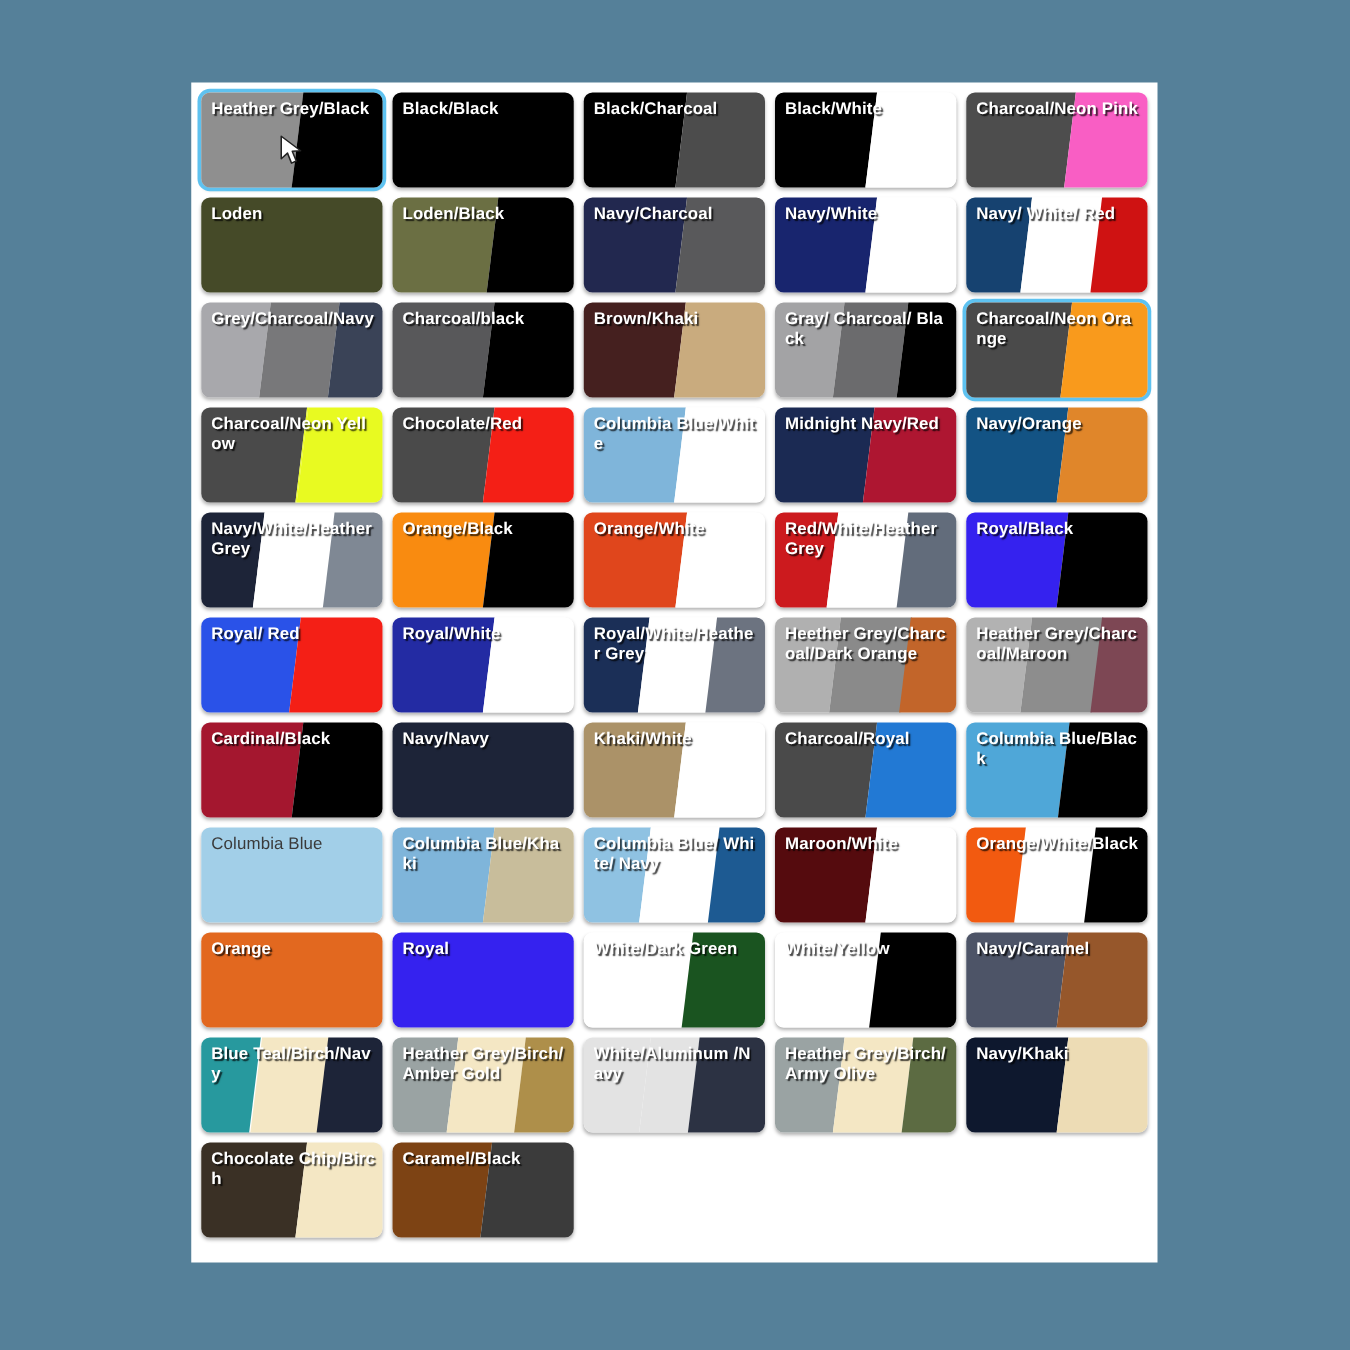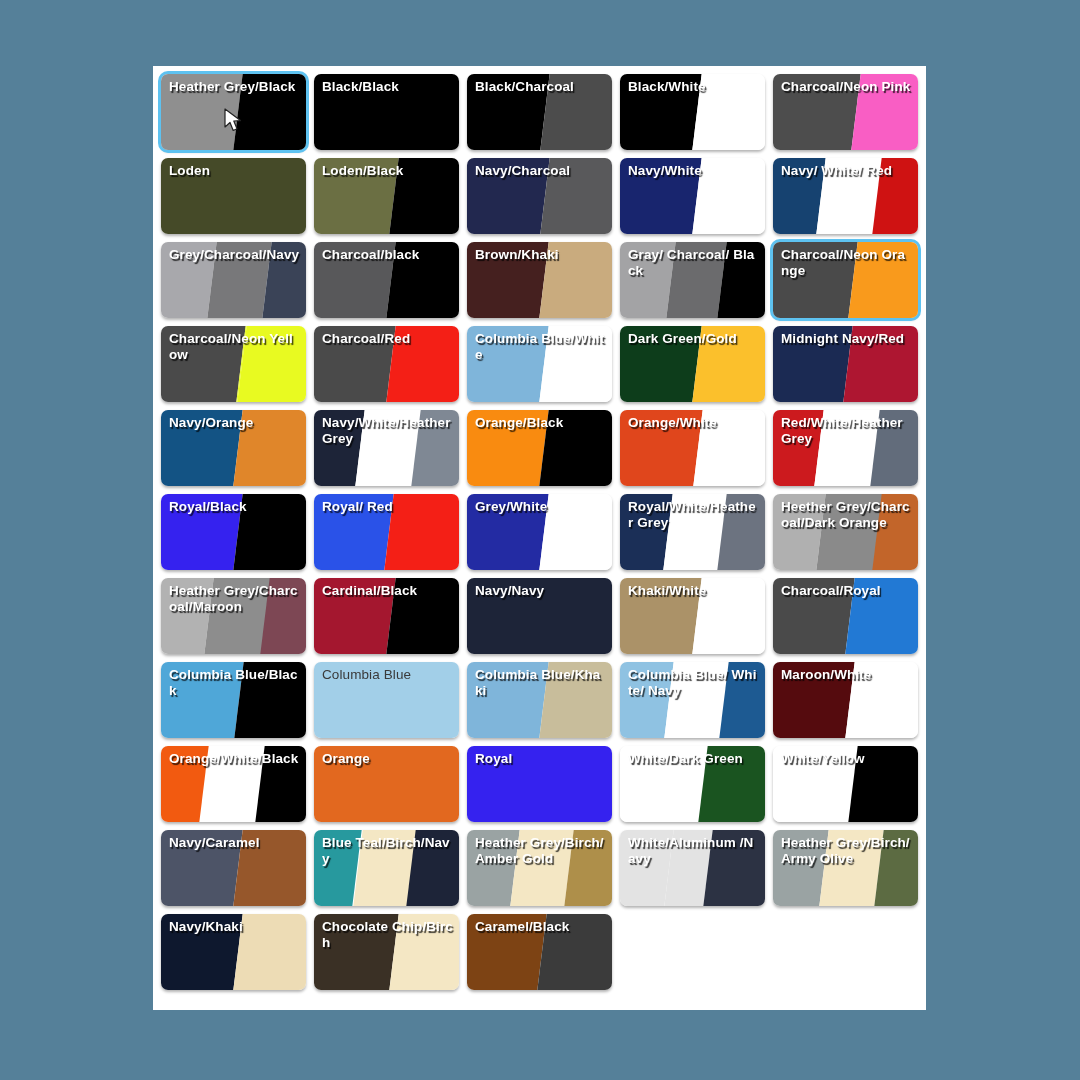--- a/index.html
+++ b/index.html
@@ -214,35 +214,28 @@
           <div class="band" style="left: 55%; right: 44%; background: rgb(232, 250, 33);"></div>
           <div class="band" style="left: 56%; right: -22%; background: rgb(232, 250, 33);"></div>
         </div>
         <div class="swatch-label">Charcoal/Neon Yellow</div>
       </div>
       <div class="swatch">
         <div class="bands">
           <div class="band" style="left: -22%; right: 47%; background: rgb(74, 74, 74);"></div>
           <div class="band" style="left: 53%; right: -22%; background: rgb(244, 31, 22);"></div>
         </div>
-        <div class="swatch-label">Charcoal/Red</div>
+        <div class="swatch-label">Chocolate/Red</div>
       </div>
       <div class="swatch">
         <div class="bands">
           <div class="band" style="left: -22%; right: 47%; background: rgb(127, 181, 218);"></div>
           <div class="band" style="left: 53%; right: -22%; background: rgb(255, 255, 255);"></div>
         </div>
         <div class="swatch-label">Columbia Blue/White</div>
-      </div>
-      <div class="swatch">
-        <div class="bands">
-          <div class="band" style="left: -22%; right: 47%; background: rgb(13, 61, 27);"></div>
-          <div class="band" style="left: 53%; right: -22%; background: rgb(251, 192, 44);"></div>
-        </div>
-        <div class="swatch-label">Dark Green/Gold</div>
       </div>
       <div class="swatch">
         <div class="bands">
           <div class="band" style="left: -22%; right: 48%; background: rgb(27, 42, 83);"></div>
           <div class="band" style="left: 52%; right: -22%; background: rgb(174, 22, 49);"></div>
         </div>
         <div class="swatch-label">Midnight Navy/Red</div>
       </div>
       <div class="swatch">
         <div class="bands">
@@ -293,21 +286,21 @@
           <div class="band" style="left: -22%; right: 48%; background: rgb(42, 82, 232);"></div>
           <div class="band" style="left: 52%; right: -22%; background: rgb(244, 31, 22);"></div>
         </div>
         <div class="swatch-label">Royal/ Red</div>
       </div>
       <div class="swatch">
         <div class="bands">
           <div class="band" style="left: -22%; right: 47%; background: rgb(35, 43, 163);"></div>
           <div class="band" style="left: 53%; right: -22%; background: rgb(255, 255, 255);"></div>
         </div>
-        <div class="swatch-label">Grey/White</div>
+        <div class="swatch-label">Royal/White</div>
       </div>
       <div class="swatch">
         <div class="bands">
           <div class="band" style="left: -22%; right: 67%; background: rgb(27, 47, 87);"></div>
           <div class="band" style="left: 33%; right: 30%; background: rgb(255, 255, 255);"></div>
           <div class="band" style="left: 70%; right: -22%; background: rgb(108, 115, 128);"></div>
         </div>
         <div class="swatch-label">Royal/White/Heather Grey</div>
       </div>
       <div class="swatch">

